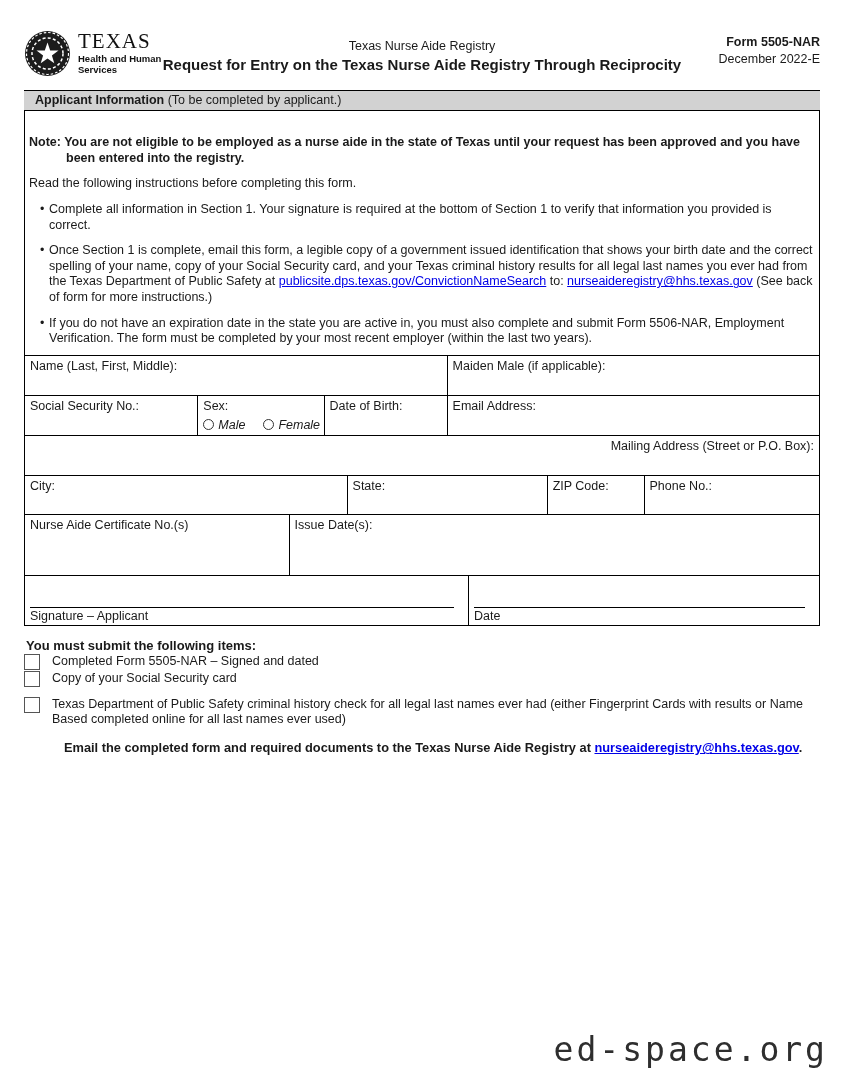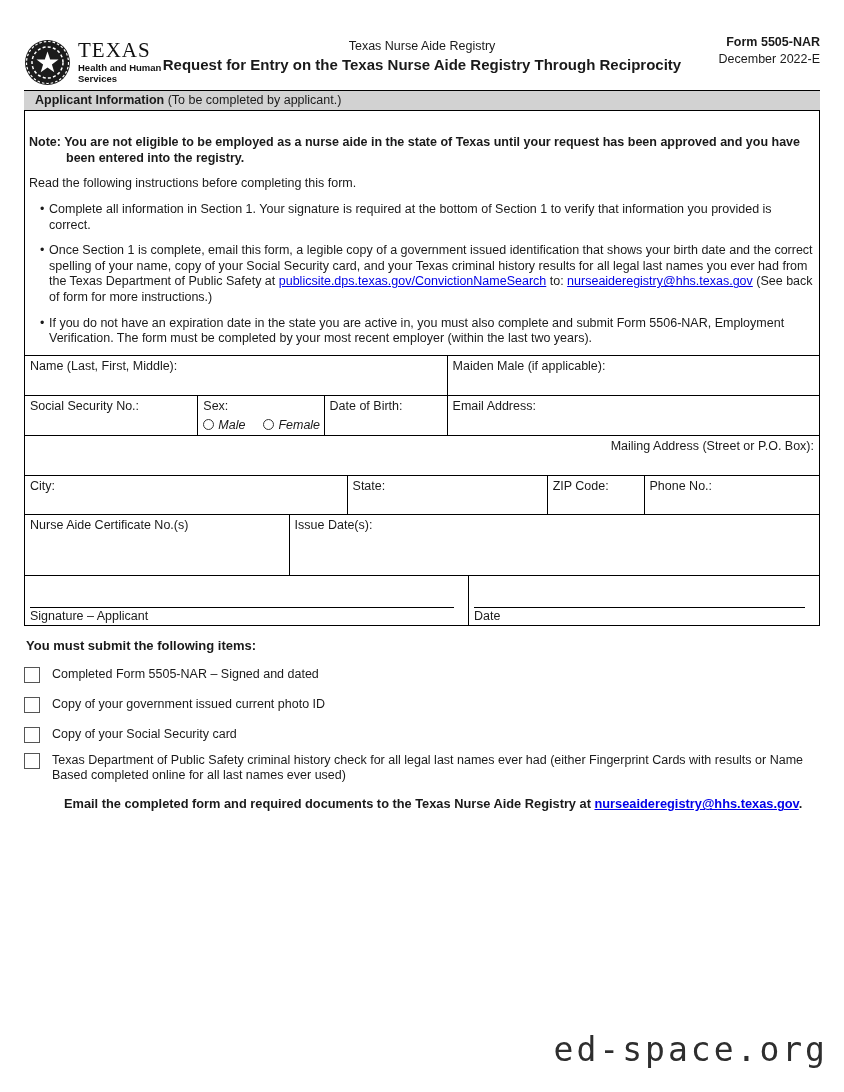--- a/index.html
+++ b/index.html
@@ -7,21 +7,21 @@
   body {
     width: 844px; height: 1092px;
     font-family: "Liberation Sans", "DejaVu Sans", sans-serif;
     color: #1a1a1a;
     position: relative;
     overflow: hidden;
   }
   .page { position: absolute; left: 24px; top: 28px; width: 796px; }
 
   
-  .hdr { display: flex; align-items: flex-end; position: relative; height: 58px; }
+  .hdr { display: flex; align-items: flex-start; position: relative; height: 58px; }
   .logo { display: flex; align-items: center; gap: 7px; margin-top: 2px; }
   .logo-text .brand {
     font-family: "Liberation Serif", "DejaVu Serif", serif;
     font-size: 21px; letter-spacing: 1px; color: #111; line-height: 1;
   }
   .logo-text .sub { font-size: 9.5px; font-weight: bold; line-height: 1.15; color: #111; margin-top: 2px; }
   .hdr-center { position: absolute; left: 0; right: 0; top: 11px; text-align: center; }
   .hdr-center .t1 { font-size: 12.5px; }
   .hdr-center .t2 { font-size: 15px; font-weight: bold; margin-top: 3px; }
   .hdr-right { position: absolute; right: 0; top: 6px; text-align: right; line-height: 1.35; }
@@ -64,21 +64,21 @@
   .radio-circle {
     width: 11px; height: 11px; border: 1.2px solid #333; border-radius: 50%;
     background: #fff; display: inline-block; flex: 0 0 auto;
   }
   .sigcell { position: relative; padding: 3px 8px; }
   .sigline { position: absolute; left: 5px; right: 14px; bottom: 17px; border-bottom: 1.2px solid #000; }
   .siglabel { position: absolute; left: 5px; bottom: 2px; font-size: 12.5px; }
 
   
   .submit-title { font-size: 13px; font-weight: bold; margin: 12px 0 0 2px; }
-  .chk-item { display: flex; gap: 12px; margin-top: 13px; align-items: flex-start; }
+  .chk-item { display: flex; gap: 12px; align-items: flex-start; }
   .chk-box {
     width: 16px; height: 16px; border: 1.3px solid #555; background: #fff;
     flex: 0 0 auto; margin-top: 1px;
   }
   .chk-label { font-size: 12.5px; line-height: 1.22; padding-top: 1px; }
   .chk-item.tall { margin-top: 9px; }
   .email-line { margin: 13px 0 0 40px; font-size: 12.8px; font-weight: bold; }
   .email-line a.lnk { font-weight: bold; }
 
   
@@ -188,24 +188,20 @@
   </div>
 
   <div class="submit-title">You must submit the following items:</div>
 
   <div class="chk-item">
     <span class="chk-box"></span>
     <span class="chk-label">Completed Form 5505-NAR – Signed and dated</span>
   </div>
   <div class="chk-item">
     <span class="chk-box"></span>
-    <span class="chk-label">Copy of your government issued current photo ID</span>
-  </div>
-  <div class="chk-item">
-    <span class="chk-box"></span>
     <span class="chk-label">Copy of your Social Security card</span>
   </div>
   <div class="chk-item tall">
     <span class="chk-box"></span>
     <span class="chk-label">Texas Department of Public Safety criminal history check for all legal last names ever had (either Fingerprint Cards with results or Name Based completed online for all last names ever used)</span>
   </div>
 
   <div class="email-line">
     <span>Email the completed form and required documents to the Texas Nurse Aide Registry at </span><a class="lnk" href="#">nurseaideregistry@hhs.texas.gov</a><span>.</span>
   </div>

